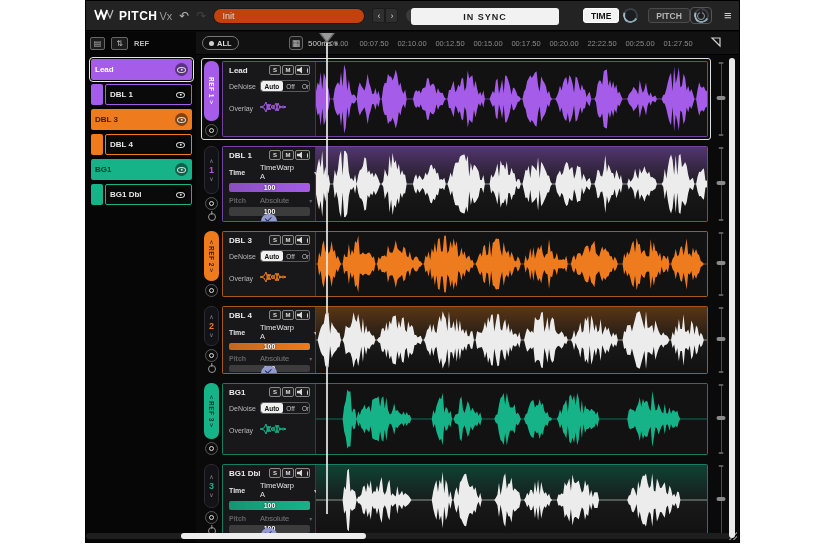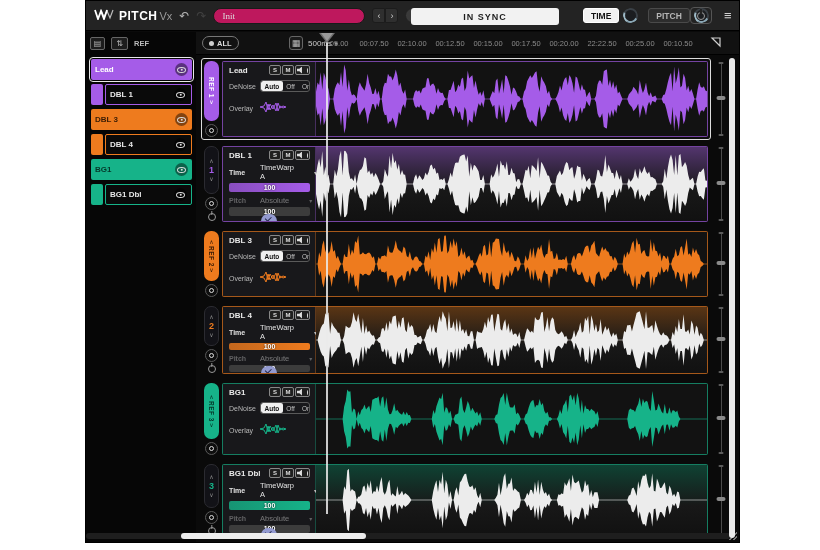--- a/index.html
+++ b/index.html
@@ -8,22 +8,22 @@
   #win{position:absolute;left:85px;top:0;width:655px;height:543px;background:#0a0a0a;border:1px solid #000;}
   
   #topbar{position:absolute;left:0;top:0;right:0;height:30px;background:#232323;border-bottom:1px solid #000;
     display:flex;align-items:center;padding:0 8px;gap:7px;}
   .logo{display:flex;align-items:baseline;gap:2px;color:#fff;}
   .logo svg{margin-right:3px;}
   .logo .brand{font-weight:bold;font-size:12px;letter-spacing:.5px;}
   .logo .suffix{font-size:11px;color:#9a9a9a;}
   .tb-ic{color:#b5b5b5;font-size:12px;cursor:pointer;line-height:1;}
   .tb-ic.dim{color:#666;}
-  #preset{width:152px;height:16px;background:#be185d;border:1px solid #1a1a1a;border-radius:9px;color:#ddd;
-    font-size:9px;padding:0 8px;outline:none;font-family:Liberation Serif, serif;}
+  #preset{width:152px;height:16px;background:#c2410c;border:1px solid #1a1a1a;border-radius:9px;color:#ddd;
+    font-size:9px;padding:0 8px;outline:none;font-family:Liberation Sans, sans-serif;}
   .navbtn{width:13px;height:15px;background:#2f2f2f;border:1px solid #1c1c1c;color:#ccc;font-size:9px;
     display:flex;align-items:center;justify-content:center;cursor:pointer;}
   .navbtn:first-child{border-radius:3px 0 0 3px;}
   .navbtn+.navbtn{border-radius:0 3px 3px 0;}
   #savebtn{height:15px;background:#3a3a3a;border:1px solid #222;border-radius:8px;color:#ccc;font-size:8.5px;
     padding:0 8px;display:flex;align-items:center;cursor:pointer;}
   #syncpill{position:absolute;left:325px;top:7px;width:148px;height:17px;background:#f2f2f2;border-radius:3px;
     color:#1d1d1d;font-size:9px;font-weight:bold;letter-spacing:1px;display:flex;align-items:center;justify-content:center;}
   .modebtn{height:15px;padding:0 7px;border-radius:3px;font-size:8.5px;font-weight:bold;display:flex;align-items:center;cursor:pointer;}
   .modebtn.on{background:#f2f2f2;color:#111;border:1px solid #fff;}
@@ -231,21 +231,21 @@
       <div id="ticks">
           <span class="tick" style="left: 140px;">0:05.00</span>
           <span class="tick" style="left: 178px; text-align: right;">00:07.50</span>
           <span class="tick" style="left: 216px;">02:10.00</span>
           <span class="tick" style="left: 254px;">00:12.50</span>
           <span class="tick" style="left: 292px;">00:15.00</span>
           <span class="tick" style="left: 330px;">00:17.50</span>
           <span class="tick" style="left: 368px;">00:20.00</span>
           <span class="tick" style="left: 406px;">22:22.50</span>
           <span class="tick" style="left: 444px;">00:25.00</span>
-          <span class="tick" style="left: 482px;">00:10.50</span>
+          <span class="tick" style="left: 482px;">01:27.50</span>
         </div>
       <div id="loopflag">
         <svg width="11" height="11" viewBox="0 0 11 11">
             <path d="M10 1 L2 1 L10 9 Z" fill="none" stroke="#cfcfcf" stroke-width="1.2"></path>
           </svg>
       </div>
     </div>
     <div id="lanes">
         <div class="lane-row" style="height: 82px;">
           <div class="lane-main sel">

